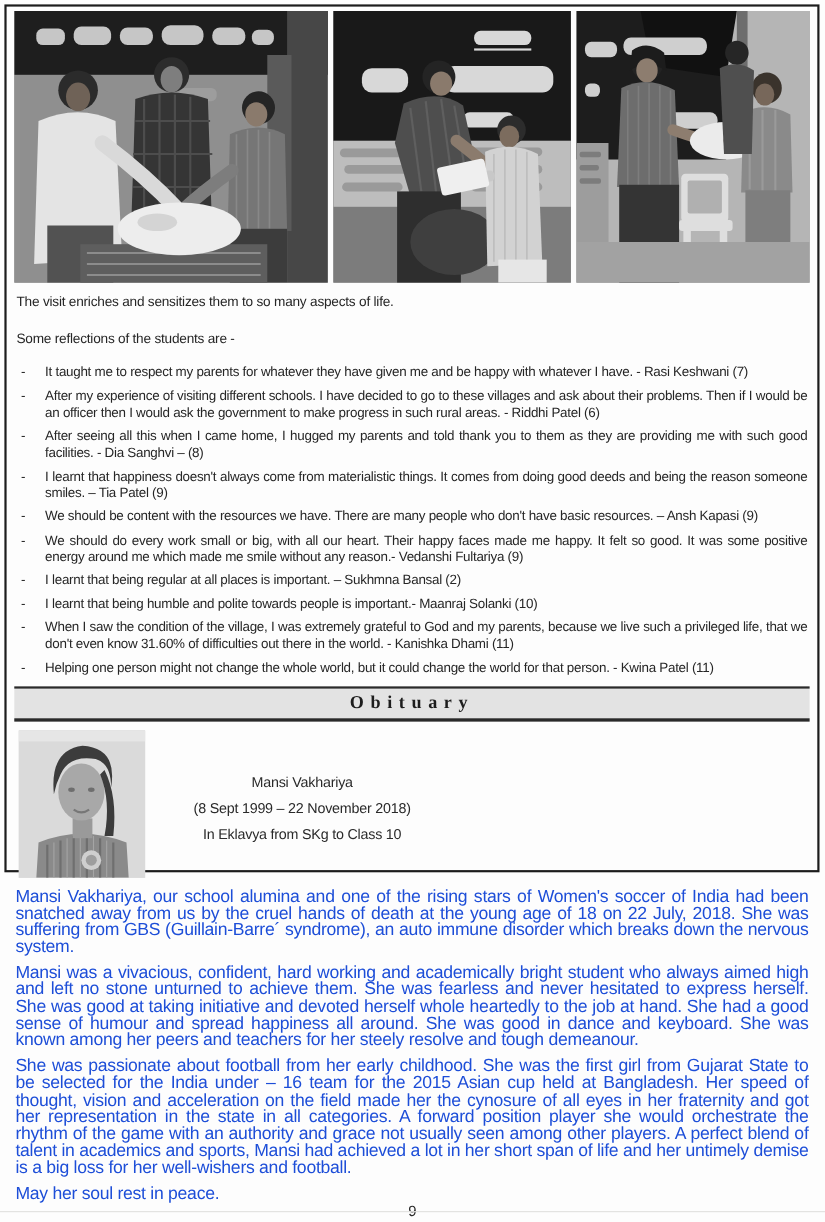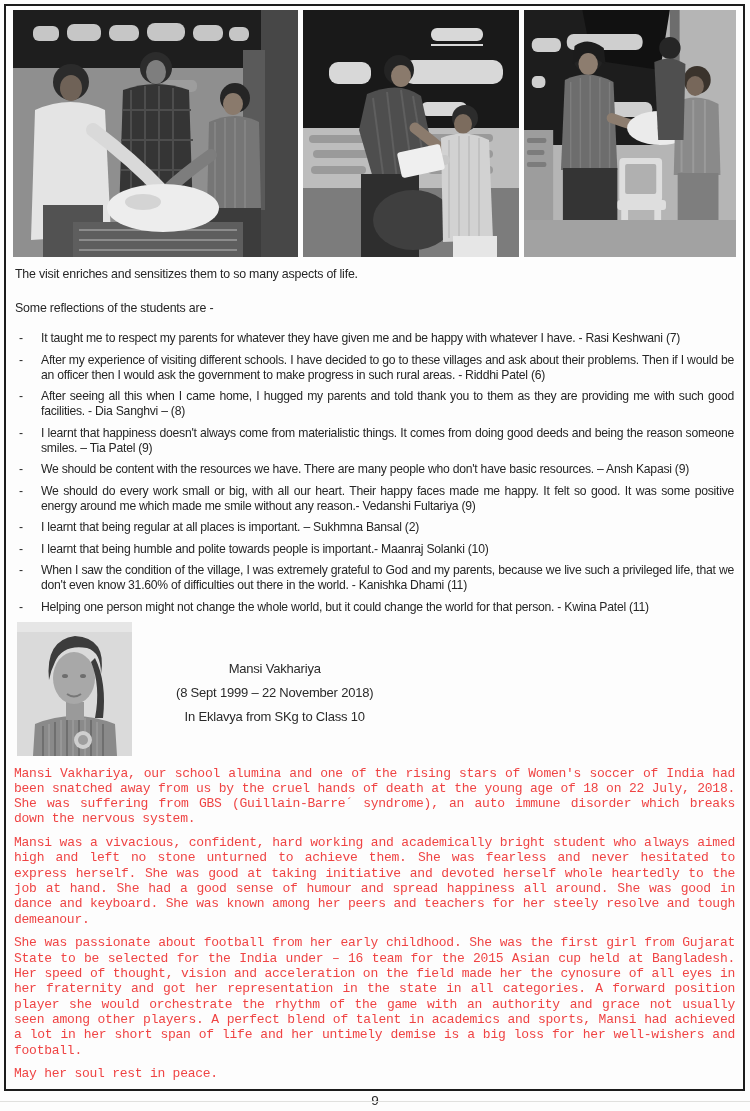--- a/index.html
+++ b/index.html
@@ -1,21 +1,21 @@
 <!DOCTYPE html>
 <html><head>
 <meta charset="utf-8">
 <style>
   html,body{margin:0;padding:0;background:#f4f4f2;}
   .page{
     position:relative;width:750px;height:1111px;background:#fdfdfd;
     font-family:"Liberation Sans",sans-serif;color:#222;overflow:hidden;
   }
   .frame{
-    position:absolute;left:4px;top:4px;width:741px;height:1087px;
+    position:absolute;left:4px;top:4px;width:741px;height:789px;
     border:2px solid #1c1c1c;box-sizing:border-box;background:#fdfdfd;
     padding:4px 7px 0 7px;
   }
   
   .photo-row{display:flex;gap:5px;height:247px;}
   .photo{height:100%;background:#888;}
   .photo svg{display:block;width:100%;height:100%;}
   .ph1{flex:0 0 285px;}
   .ph2{flex:0 0 216px;}
   .ph3{flex:1;}
@@ -35,22 +35,22 @@
     font-size:16.5px;letter-spacing:6px;color:#1d1d1d;
   }
   
   .obit-head{display:flex;margin:7px 0 10px 4px;text-align:center;}
   .portrait{flex:0 0 115px;width:115px;height:134px;background:#d9d9d9;}
   .portrait svg{display:block;width:100%;height:100%;}
   .obit-info{margin-left:44px;padding-top:40px;font-size:13px;color:#2a2a2a;letter-spacing:-0.2px;}
   .obit-info > div{margin-bottom:11px;line-height:13px;}
   
   .para{
-    margin:0 1px 8.5px 1px;font-size:13px;line-height:15.3px;
-    letter-spacing:-0.25px;text-align:justify;color:#ef4444;font-family:Liberation Mono, monospace;
+    margin:0 1px 8.5px 1px;font-size:16px;line-height:15.3px;
+    letter-spacing:-0.25px;text-align:justify;color:#1d4ed8;
   }
   .para-plain{text-align:left;}
   
   .page-num{
     position:absolute;left:0;right:0;top:1093px;text-align:center;
     font-size:13.5px;color:#2a2a2a;
   }
   .page-edge{position:absolute;left:0;right:0;top:1101px;height:1px;background:#e0e0de;}
 </style>
 </head>
@@ -272,20 +272,23 @@
       <div class="bullet">
           <span class="dash">-</span>
           <span class="btext">When I saw the condition of the village, I was extremely grateful to God and my parents, because we live such a privileged life, that we don't even know 31.60% of difficulties out there in the world. - Kanishka Dhami (11)</span>
         </div>
       <div class="bullet">
           <span class="dash">-</span>
           <span class="btext">Helping one person might not change the whole world, but it could change the world for that person. -  Kwina Patel (11)</span>
         </div>
     </div>
 
+    <div class="banner">
+      <span>Obituary</span>
+    </div>
 
     <div class="obit-head">
       <div class="portrait">
         <svg viewBox="0 0 115 134" preserveAspectRatio="none">
           <rect width="115" height="134" fill="#dadada"></rect>
           <rect x="0" y="0" width="115" height="10" fill="#e6e6e6"></rect>
 
           <path d="M18 102 Q57 86 98 102 L100 134 L16 134 Z" fill="#8a8a8a"></path>
           <g stroke="#6f6f6f" stroke-width="2">
               <path d="M26 104 V134"></path>

